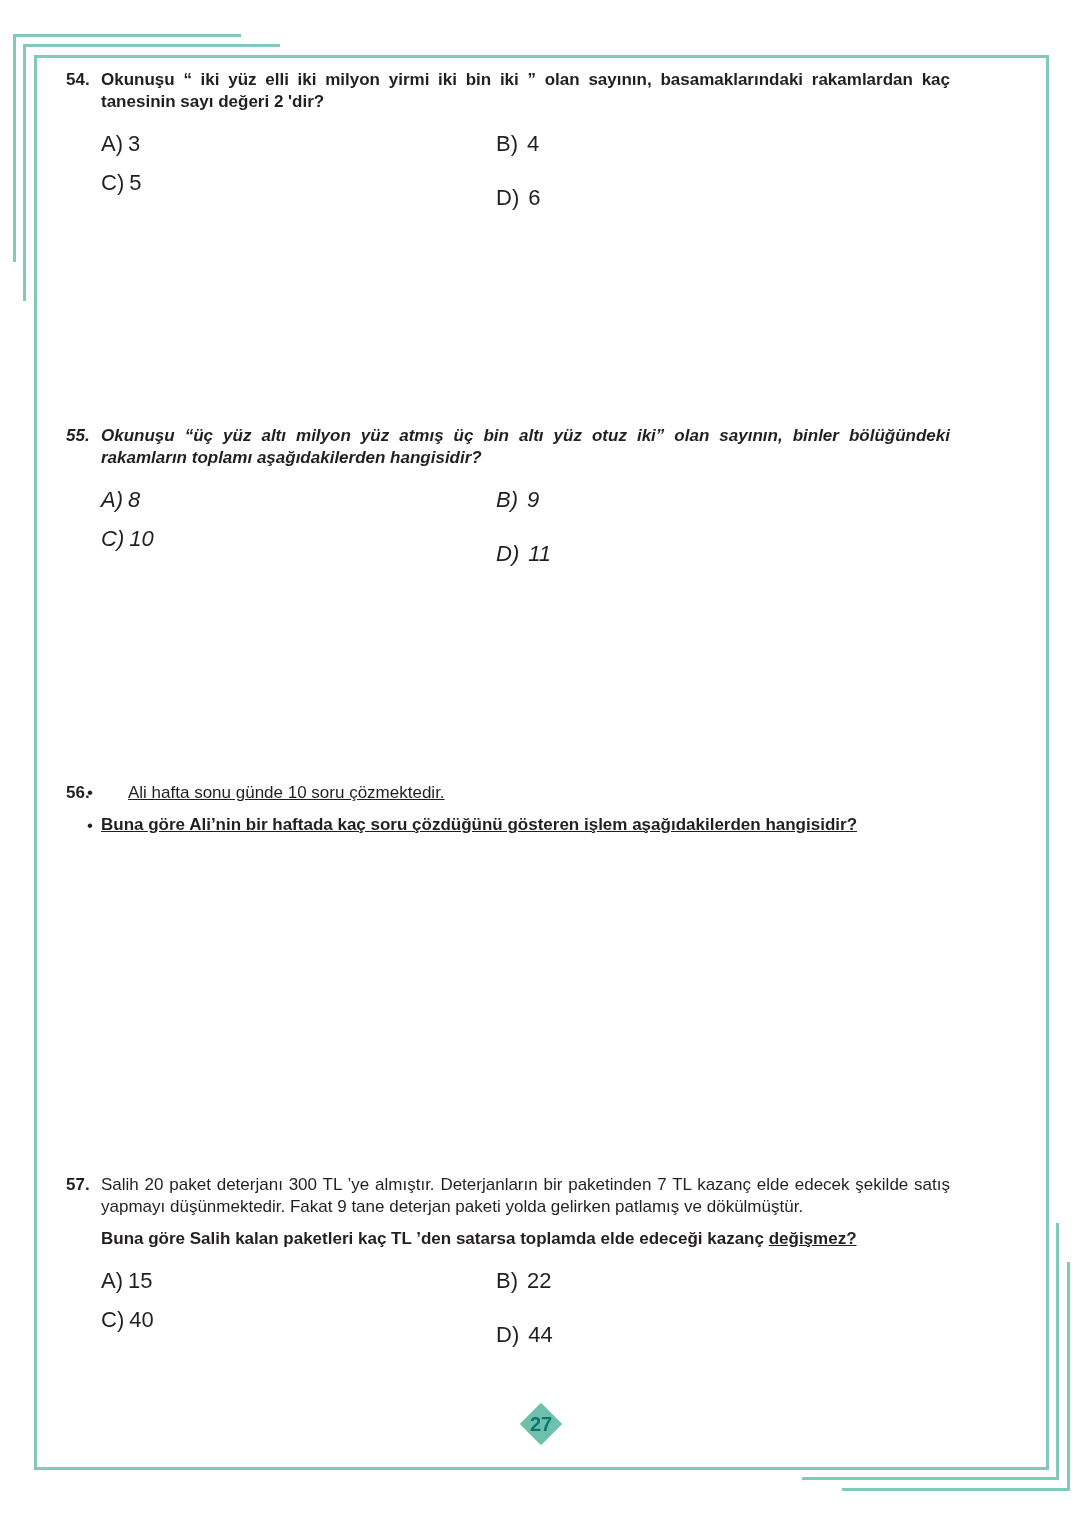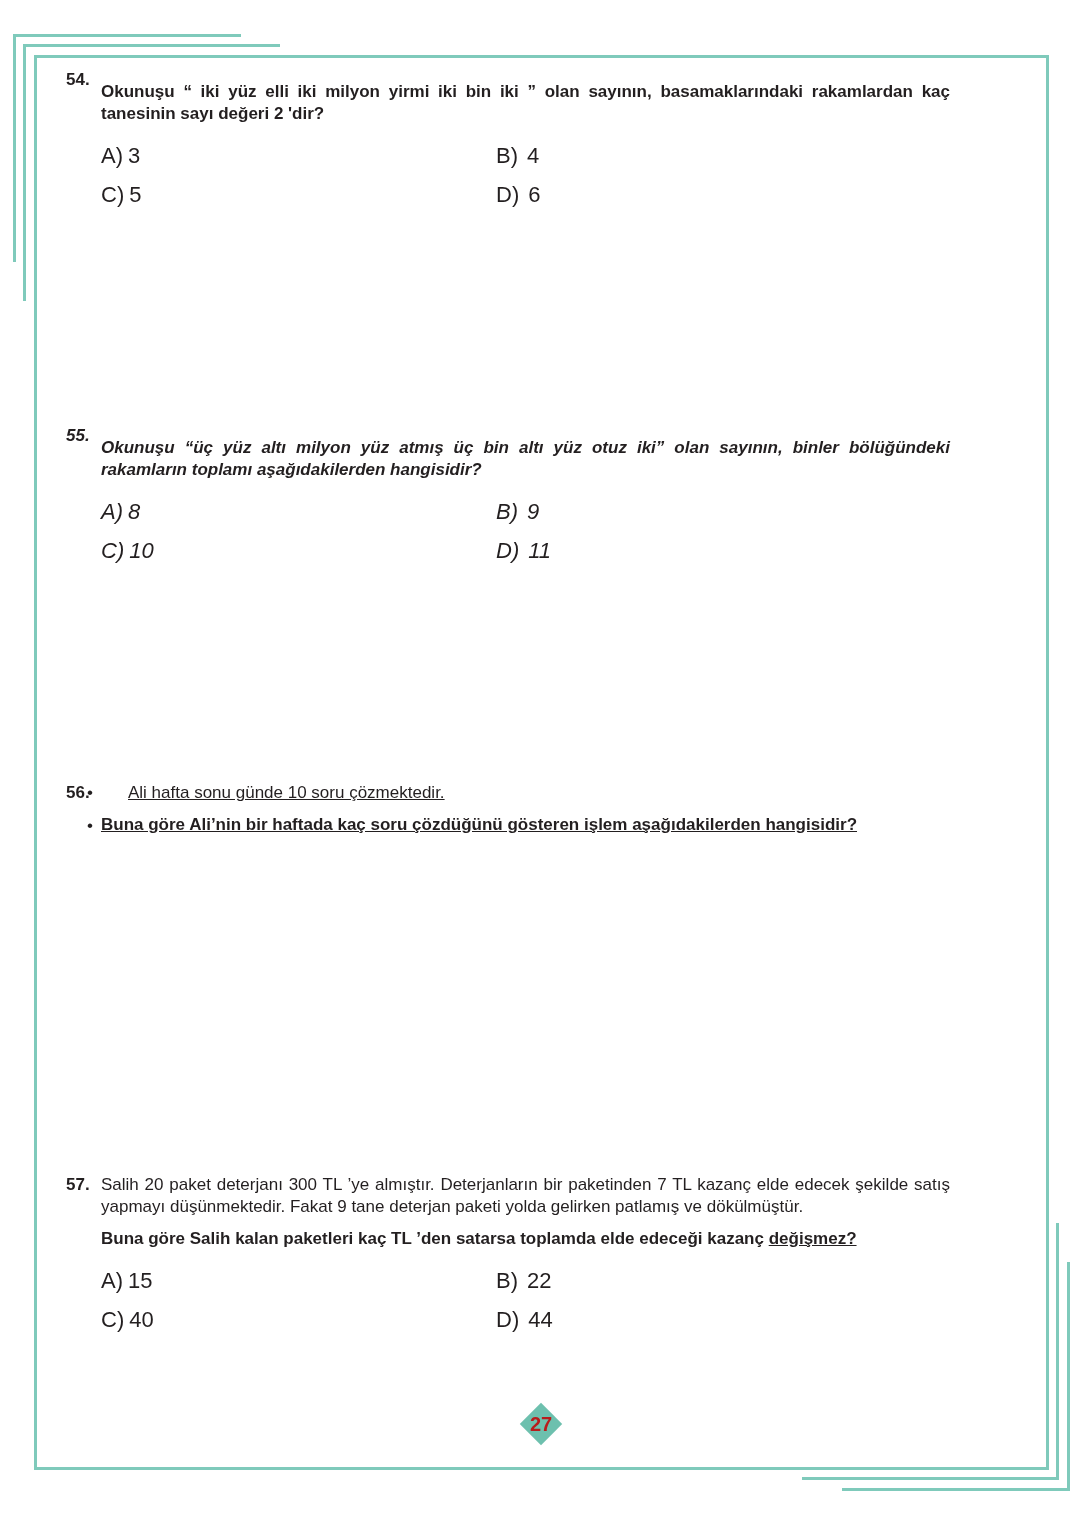--- a/index.html
+++ b/index.html
@@ -4,41 +4,41 @@
   <style>
     html, body { margin: 0; padding: 0; background: #ffffff; }
     body {
       width: 1080px; height: 1527px; position: relative; overflow: hidden;
       font-family: "Liberation Sans", sans-serif; color: #231f20;
     }
     .line { position: absolute; background: #7fcabb; }
     .q { position: absolute; left: 66px; width: 884px; font-size: 17px; line-height: 22px; }
     .q-num { position: absolute; left: 0; top: 0; font-weight: bold; }
     .q-body { margin-left: 35px; }
-    .q-stem { font-weight: bold; text-align: justify; margin-top: 12px; }
+    .q-stem { font-weight: bold; text-align: justify; }
     .q-text { text-align: justify; }
     .opts { position: relative; margin-top: 20px; height: 62px; }
     .opt { position: absolute; font-size: 22px; }
     .opt.a { left: 0; top: 0; }
     .opt.b { left: 395px; top: 0; }
     .opt.c { left: 0; top: 39px; }
-    .opt.d { left: 395px; top: 39px; }
+    .opt.d { left: 395px; top: 54px; }
     .opt .lbl { margin-right: 5px; }
     .opt.b .lbl, .opt.d .lbl { margin-right: 9px; }
     .bullets { position: relative; }
     .bullet-item { position: relative; padding-left: 62px; text-align: justify; margin-bottom: 11px; }
     .bullet-item .dot { position: absolute; left: 21px; top: 0; }
     .u { text-decoration: underline; }
     .page-badge {
       position: absolute; left: 526px; top: 1409px; width: 30px; height: 30px;
       background: #6dc0ae; transform: rotate(45deg);
     }
     .page-num {
       position: absolute; left: 519px; top: 1411px; width: 44px; text-align: center;
-      color: #b91c1c; font-weight: bold; font-size: 20px; line-height: 26px;
+      color: #0f766e; font-weight: bold; font-size: 20px; line-height: 26px;
     }
   </style>
 </head>
 <body>
 
 <div class="line" style="left:13px; top:34px; width:228px; height:3px;"></div>
 <div class="line" style="left:13px; top:34px; width:3px; height:228px;"></div>
 <div class="line" style="left:23px; top:44px; width:257px; height:3px;"></div>
 <div class="line" style="left:23px; top:44px; width:3px; height:257px;"></div>
 

